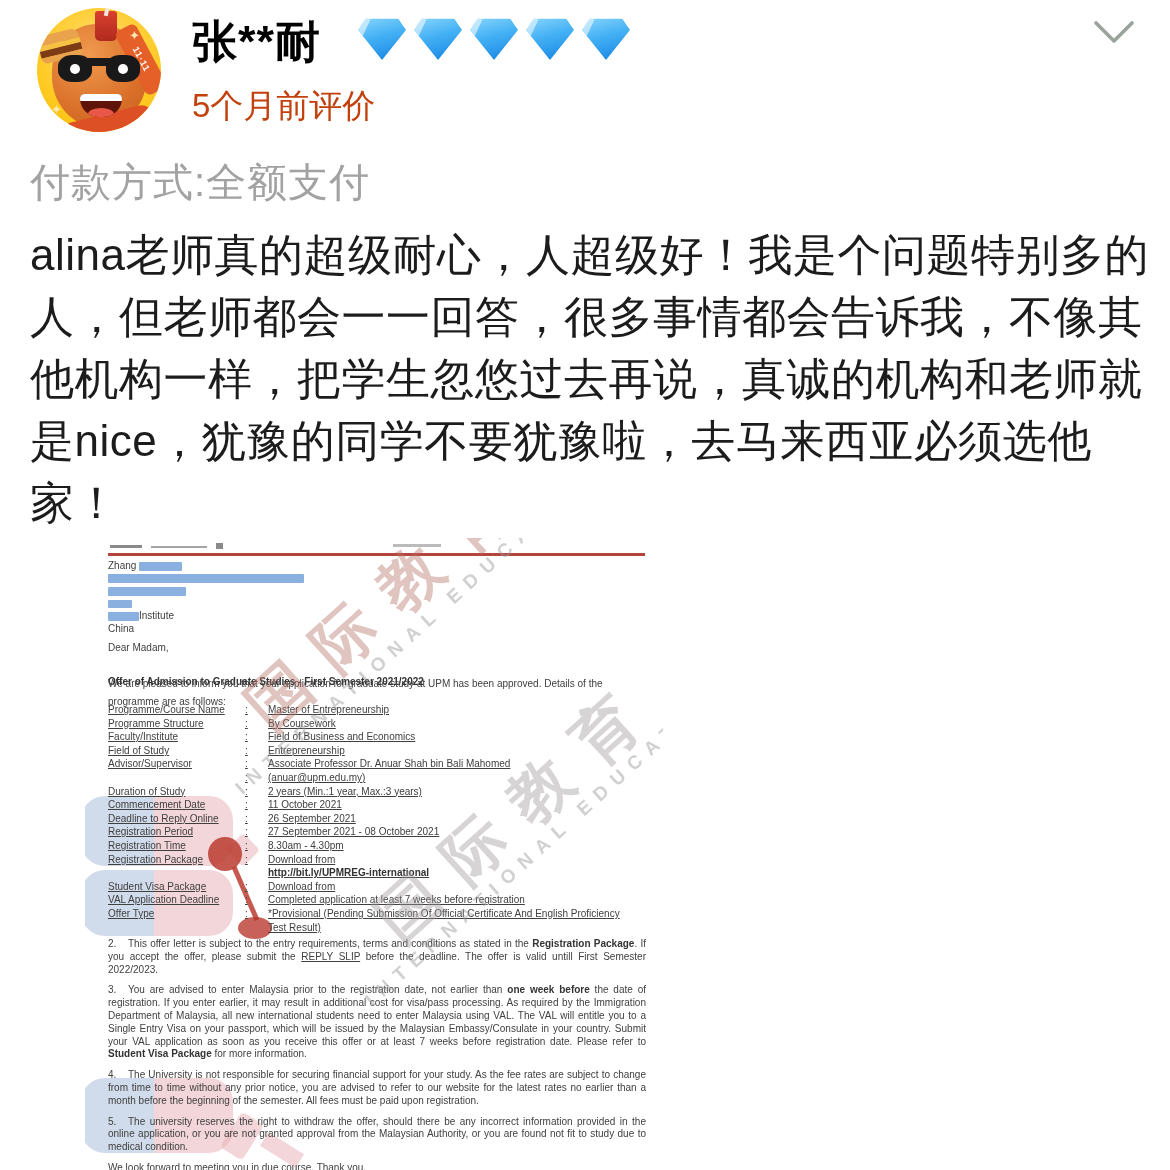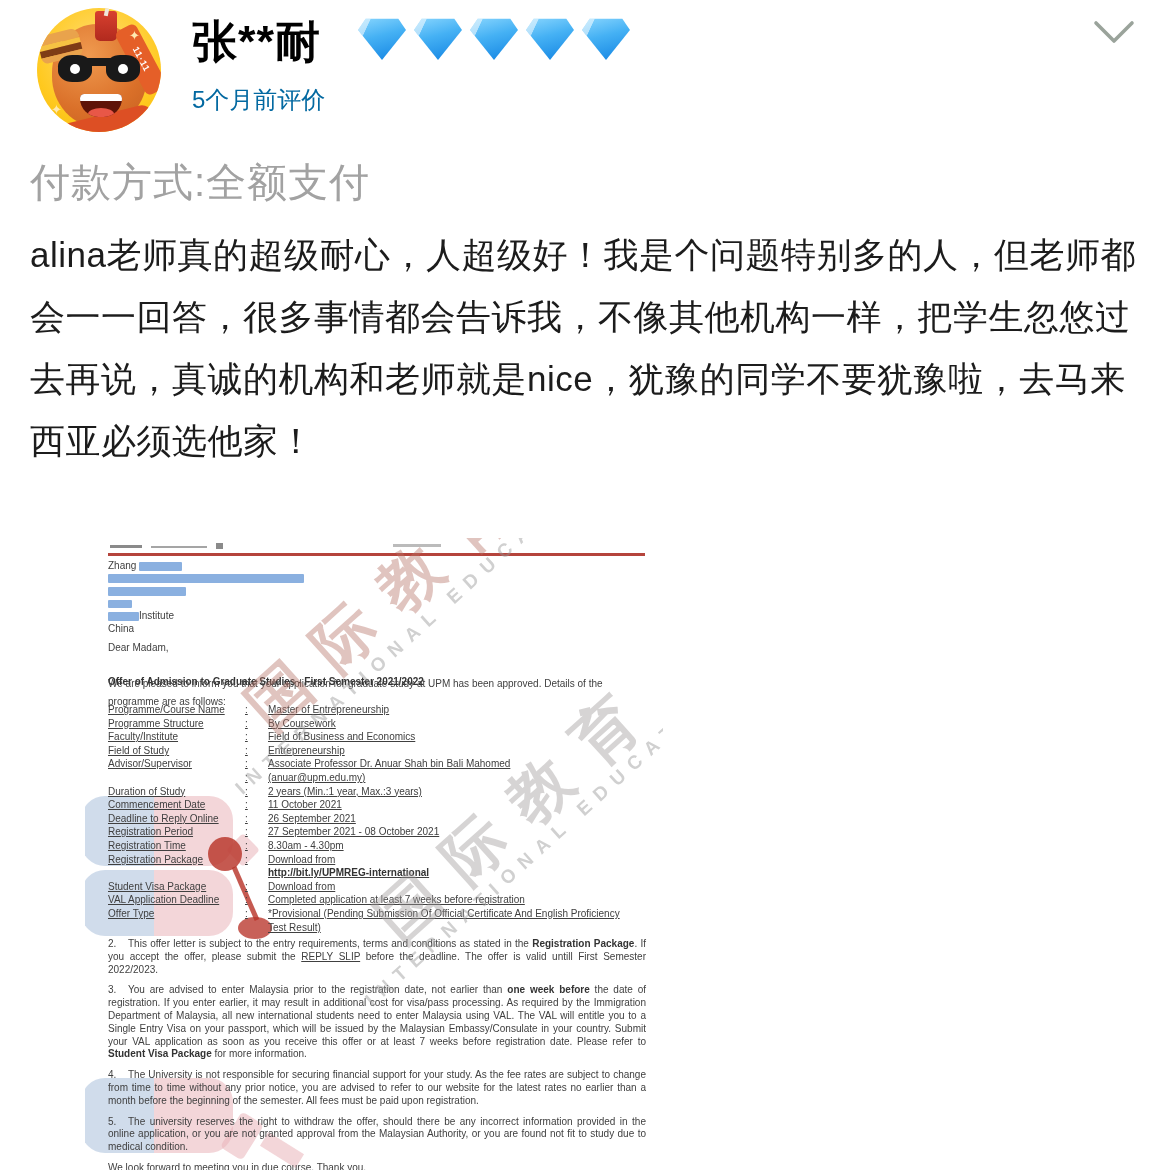--- a/index.html
+++ b/index.html
@@ -34,25 +34,25 @@
   .av-ribbon2{position:absolute;left:22px;bottom:-8px;width:96px;height:26px;background:#dd4f24;border-radius:12px;transform:rotate(-14deg);}
   .av-spark{position:absolute;color:#ffe9b0;font-size:13px;}
 
   .username{left:192px;top:12px;font-size:45px;font-weight:bold;color:#000;letter-spacing:1px;}
   .rating{left:358px;top:16px;display:flex;gap:8px;}
   .gem{width:48px;height:44px;
     clip-path:polygon(50% 100%,0% 32%,16% 6%,84% 6%,100% 32%);
     background:
       linear-gradient(115deg,rgba(255,255,255,0.55) 0%,rgba(255,255,255,0.55) 20%,rgba(255,255,255,0) 21%),
       linear-gradient(165deg,#8fd9ff 0%,#45b1f4 45%,#1283e2 100%);}
-  .review-time{left:192px;top:84px;font-size:24px;color:#0369a1;}
+  .review-time{left:192px;top:84px;font-size:33px;color:#c2410c;}
   .chevron{left:1092px;top:18px;}
 
   .payment{left:30px;top:155px;font-size:40px;color:#a2a2a2;letter-spacing:1px;}
-  .review-text{left:30px;top:224px;width:1122px;font-size:35px;line-height:62px;color:#1c1c1c;letter-spacing:0.5px;}
+  .review-text{left:30px;top:224px;width:1122px;font-size:44px;line-height:62px;color:#1c1c1c;letter-spacing:0.5px;}
 
   
   .doc{left:85px;top:538px;width:578px;height:632px;overflow:hidden;background:#fff;color:#404040;font-size:10px;}
   .frag{position:absolute;background:#8a8a8a;}
   .redline{position:absolute;left:23px;top:15px;width:537px;height:3px;background:#b5443c;z-index:3;}
   .addr{position:absolute;left:23px;top:22px;line-height:12.6px;z-index:3;}
   .bar{display:inline-block;height:9px;background:#8ab0e0;vertical-align:middle;border-radius:1px;}
   .addr-row{height:12.6px;white-space:nowrap;}
   .salutation{position:absolute;left:23px;top:104px;z-index:3;}
   .subject{position:absolute;left:23px;top:138px;font-weight:bold;color:#333;z-index:3;}

